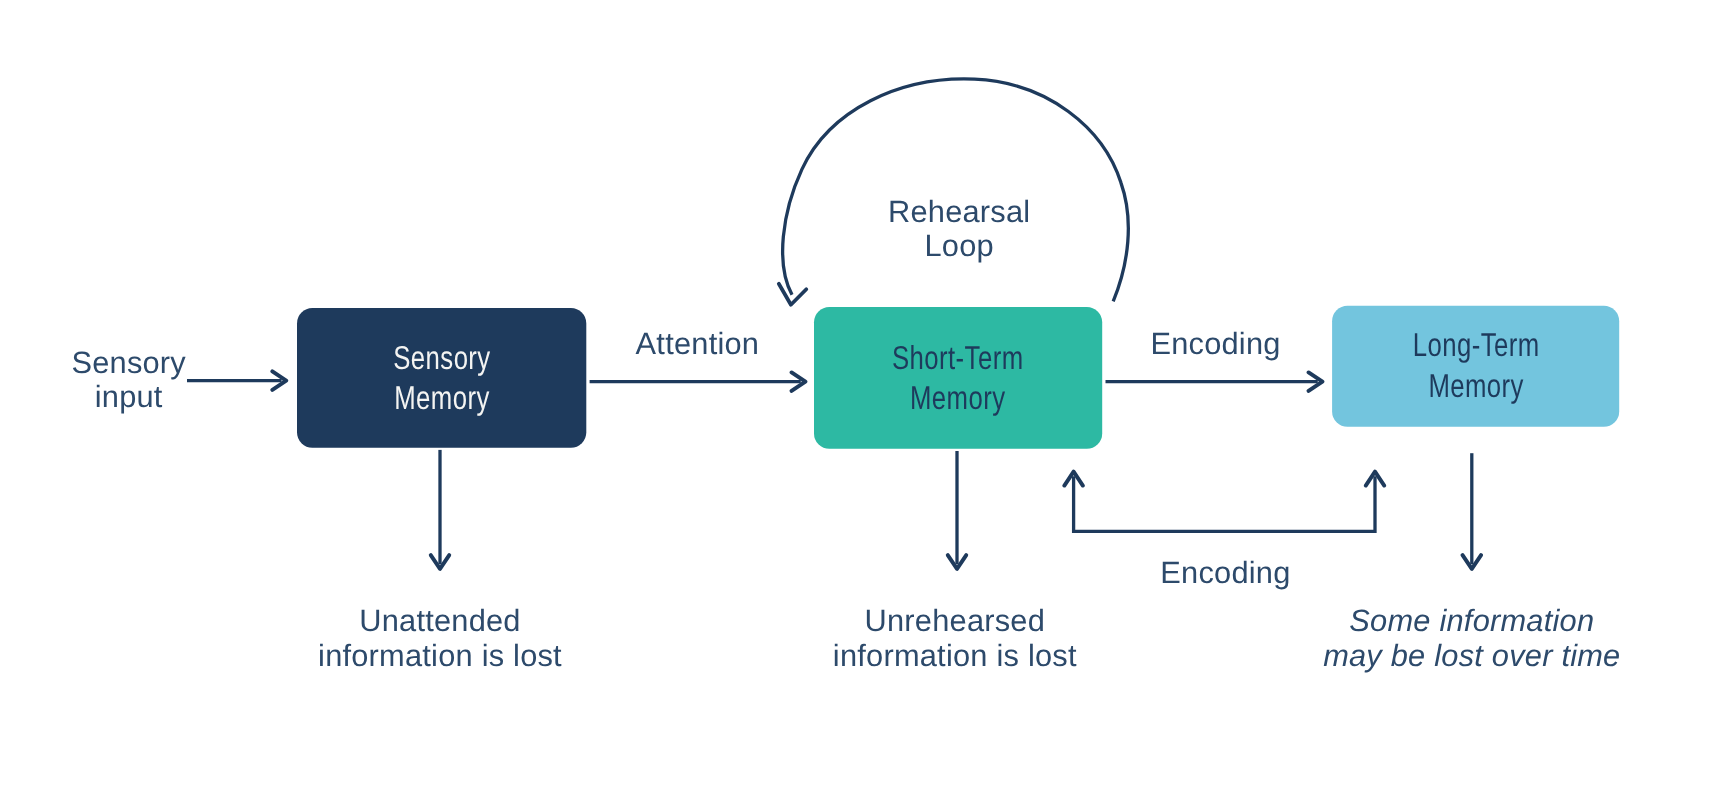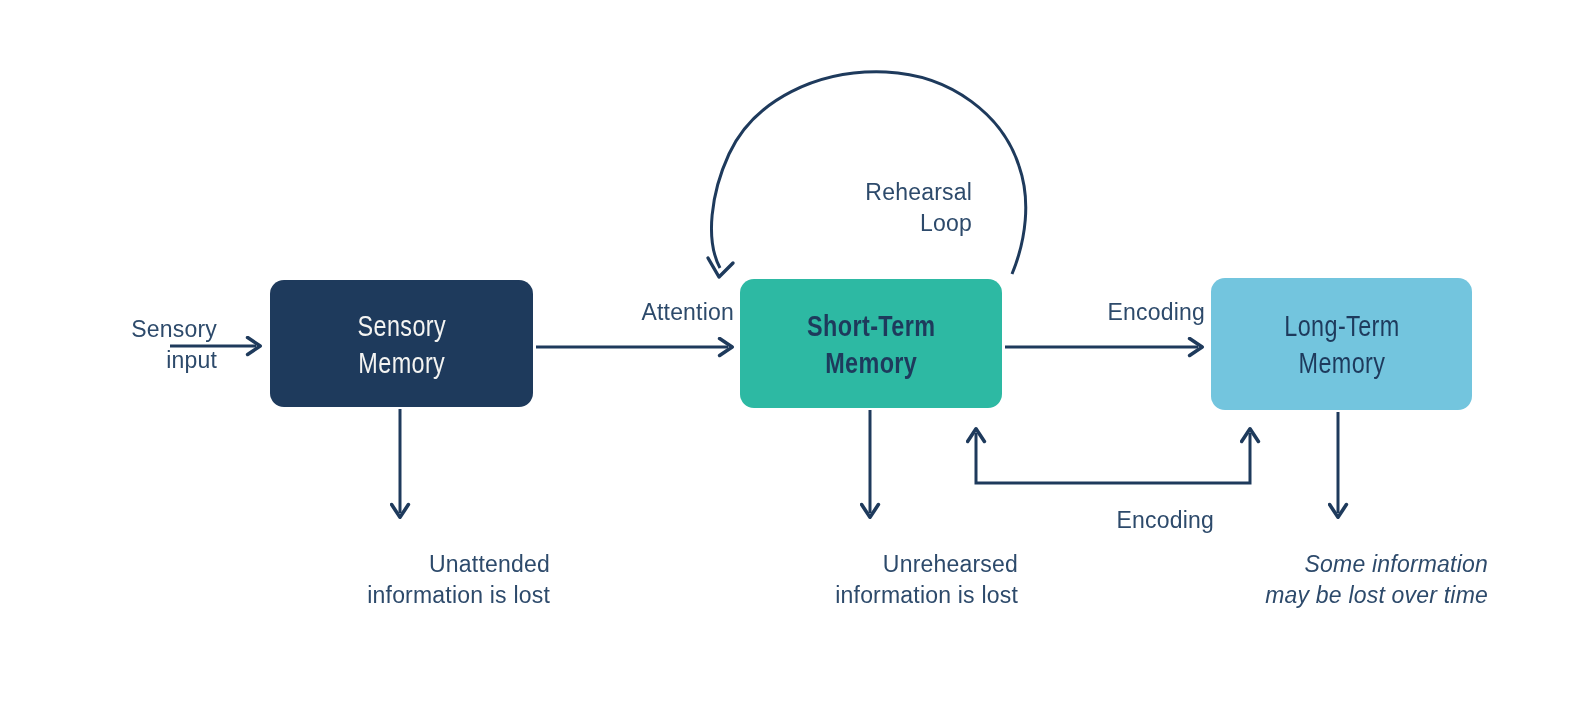--- a/index.html
+++ b/index.html
@@ -35,29 +35,29 @@
     display: inline-block;
     transform: scaleX(0.78);
     transform-origin: center;
     font-size: 30px;
     line-height: 37px;
     text-align: center;
     white-space: pre-line;
     letter-spacing: 0.5px;
   }
   .box-sensory   { left: 270px; top: 280px; width: 263px; height: 127px; background: var(--navy); color: var(--box_light_text); }
-  .box-shortterm { left: 740px; top: 279px; width: 262px; height: 129px; background: var(--teal); color: var(--navy); font-weight: bold; }
-  .box-longterm  { left: 1211px; top: 278px; width: 261px; height: 132px; background: var(--light_blue); color: var(--navy); }
+  .box-shortterm { left: 740px; top: 279px; width: 262px; height: 129px; background: var(--teal); color: var(--navy); }
+  .box-longterm  { left: 1211px; top: 278px; width: 261px; height: 110px; background: var(--light_blue); color: var(--navy); }
 
   .lbl {
     position: absolute;
     color: var(--text);
-    font-size: 23px;
+    font-size: 28px;
     line-height: 31px;
-    text-align: right;
+    text-align: center;
     white-space: pre-line;
     letter-spacing: 0.2px;
   }
   .lbl-sensory-input { left: 17px;  top: 314px; width: 200px; }
   .lbl-attention     { left: 534px; top: 297px; width: 200px; }
   .lbl-encoding      { left: 1005px; top: 297px; width: 200px; }
   .lbl-rehearsal     { left: 772px; top: 177px; width: 200px; }
   .lbl-retrieval     { left: 1014px; top: 505px; width: 200px; }
   .lbl-loss          { top: 549px; width: 300px; }
   .lbl-loss-1 { left: 250px; }

